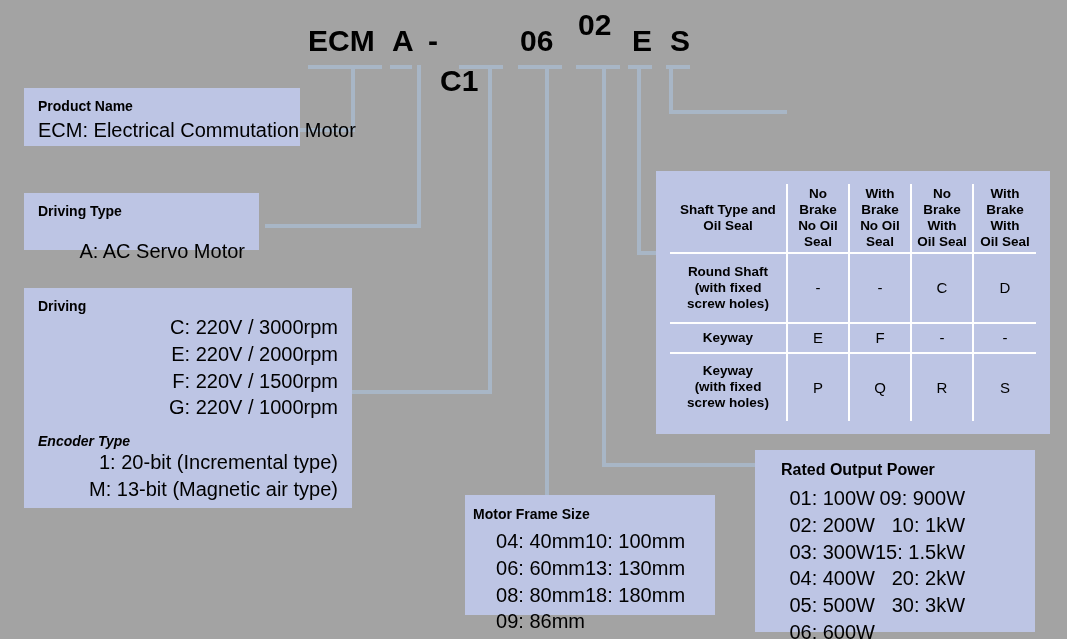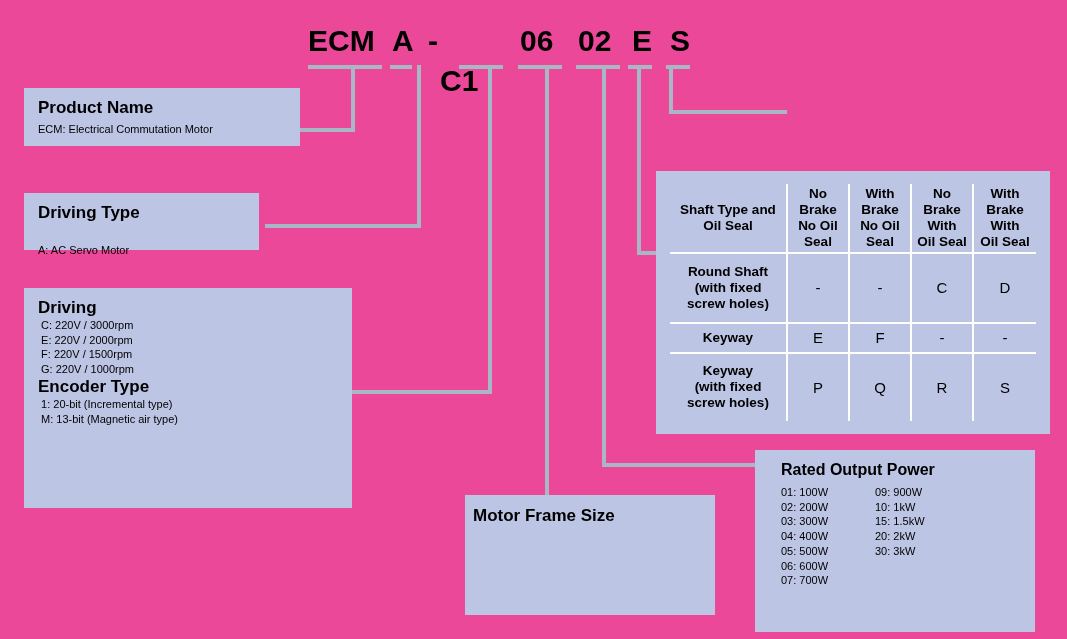--- a/index.html
+++ b/index.html
@@ -8,21 +8,21 @@
     background: #ffffff;
   }
   body {
     font-family: "Liberation Sans", sans-serif;
     color: #000000;
   }
   #stage {
     position: relative;
     width: 1067px;
     height: 639px;
-    background: #ec4899;
+    background: #a3a3a3;
     overflow: hidden;
   }
 
   
   .code-char {
     position: absolute;
     font-size: 30px;
     font-weight: bold;
     letter-spacing: 0px;
     color: #000000;
@@ -42,27 +42,28 @@
     width: 4px;
   }
 
   
   .box {
     position: absolute;
     background: #bdc5e4;
     box-sizing: border-box;
   }
   .box .bx-title {
-    font-size: 17px;
+    font-size: 14px;
     font-weight: bold;
     white-space: pre;
   }
   .box .bx-line {
-    font-size: 11px;
+    font-size: 20px;
     white-space: pre;
+    text-align: right;
   }
 
   
   .tbl-panel {
     position: absolute;
     background: #bdc5e4;
     box-sizing: border-box;
   }
   table.shaft {
     border-collapse: separate;
@@ -107,21 +108,21 @@
 <body>
 
 <div id="stage">
 
   <div>
     <div class="code-char" style="left:308px; top:26px;">ECM</div>
     <div class="code-char" style="left:392px; top:26px;">A</div>
     <div class="code-char" style="left:428px; top:26px;">-</div>
     <div class="code-char" style="left:440px; top:26px;margin-top:40px;">C1</div>
     <div class="code-char" style="left:520px; top:26px;">06</div>
-    <div class="code-char" style="left:578px; top:26px;text-align:center;">02</div>
+    <div class="code-char" style="left:578px; top:10px;text-align:center;">02</div>
     <div class="code-char" style="left:632px; top:26px;">E</div>
     <div class="code-char" style="left:670px; top:26px;">S</div>
   </div>
 
   <div>
     <div class="seg-h" style="left:308px; top:65px; width:74px;"></div>
     <div class="seg-h" style="left:390px; top:65px; width:22px;"></div>
     <div class="seg-h" style="left:459px; top:65px; width:44px;"></div>
     <div class="seg-h" style="left:518px; top:65px; width:44px;"></div>
     <div class="seg-h" style="left:576px; top:65px; width:44px;"></div>
@@ -174,29 +175,42 @@
   </div>
 
   <div class="box" style="left:24px; top:288px; width:328px; height:220px; padding:10px 14px;">
     <div class="bx-title">Driving</div>
     <div class="tight">
       <div class="bx-line"> C: 220V / 3000rpm</div>
       <div class="bx-line"> E: 220V / 2000rpm</div>
       <div class="bx-line"> F: 220V / 1500rpm</div>
       <div class="bx-line"> G: 220V / 1000rpm</div>
     </div>
-    <div class="bx-title" style="margin-top:0;">Encoder Type</div>
+    <div class="bx-title" style="margin-top:12px;font-style:italic;">Encoder Type</div>
     <div class="tight">
       <div class="bx-line"> 1: 20-bit (Incremental type)</div>
       <div class="bx-line"> M: 13-bit (Magnetic air type)</div>
     </div>
   </div>
 
   <div class="box" style="left:465px; top:495px; width:250px; height:120px; padding:11px 8px;">
     <div class="bx-title">Motor Frame Size</div>
+    <div class="cols" style="margin-top:6px;">
+      <div class="col tight" style="width:112px;">
+        <span class="bx-line">04: 40mm</span>
+        <span class="bx-line">06: 60mm</span>
+        <span class="bx-line">08: 80mm</span>
+        <span class="bx-line">09: 86mm</span>
+      </div>
+      <div class="col tight">
+        <span class="bx-line">10: 100mm</span>
+        <span class="bx-line">13: 130mm</span>
+        <span class="bx-line">18: 180mm</span>
+      </div>
+    </div>
   </div>
 
   <div class="box" style="left:755px; top:450px; width:280px; height:182px; padding:11px 26px;">
     <div class="bx-title" style="font-size:16px;">Rated Output Power</div>
     <div class="cols" style="margin-top:6px;">
       <div class="col tight" style="width:94px;">
         <span class="bx-line">01: 100W</span>
         <span class="bx-line">02: 200W</span>
         <span class="bx-line">03: 300W</span>
         <span class="bx-line">04: 400W</span>

